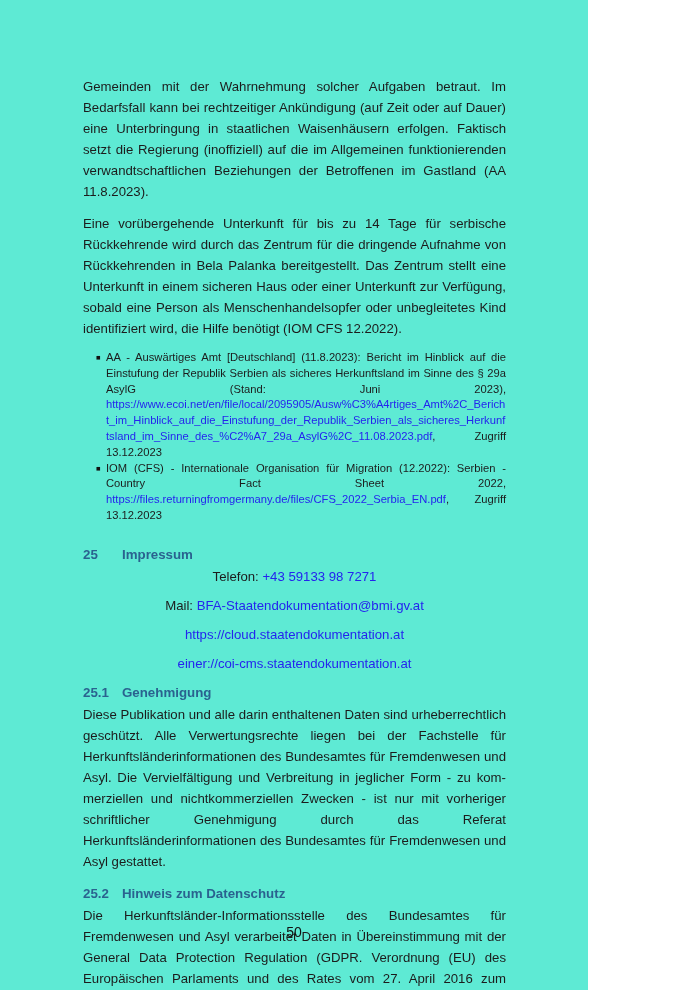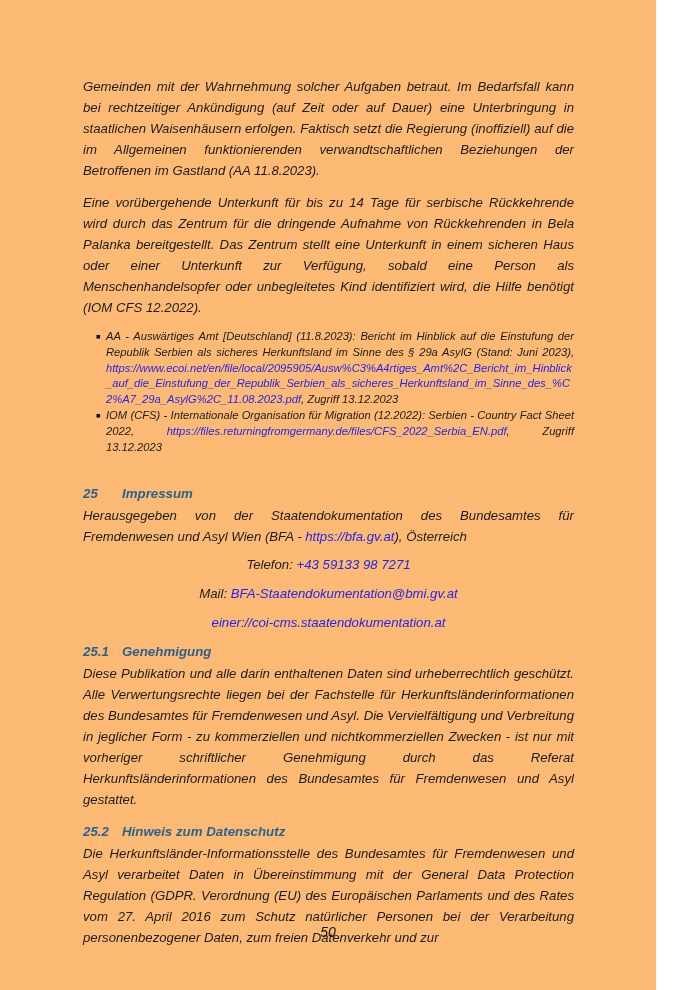--- a/index.html
+++ b/index.html
@@ -2,21 +2,21 @@
 <html lang="de"><head>
 <meta charset="utf-8">
 <style>
   html,body { margin:0; padding:0; }
   body {
     width:700px; height:990px; background:#ffffff;
     font-family:"Liberation Sans", sans-serif;
     color:#1c1c1c;
     -webkit-font-smoothing:antialiased;
   }
-  .page { position:relative; width:656px; height:990px; overflow:hidden; background:#fdba74;font-style:italic; }
+  .page { position:relative; width:588px; height:990px; overflow:hidden; background:#5eead4; }
   .content { padding:76px 82px 0 83px; }
 
   p.body {
     font-size:13.2px; line-height:21px; text-align:justify;
     margin:0 0 11px 0;
   }
   .quellen { margin:2px 0 13px 0; text-align:left; }
 
   ul.sources {
     list-style:none; margin:0 0 0 14px; padding:0;
@@ -26,21 +26,21 @@
   .bullet { position:absolute; left:-1px; top:0; font-size:7.5px; line-height:15.8px; color:#111; }
   .src-link { overflow-wrap:anywhere; }
 
   a.link { color:#2424ee; text-decoration:none; cursor:pointer; }
 
   h2.sec {
     font-size:13.3px; font-weight:bold; color:#2a628f;
     line-height:21px; margin:6px 0 1px 0;
   }
   h2.sec .num { display:inline-block; min-width:39px; }
-  h2.impressum-h { margin-top:28px; }
+  h2.impressum-h { margin-top:20px; }
 
   p.contact { margin:0 0 8px 0; text-align:center; }
   p.pub { margin:0 0 7px 0; text-align:justify; }
 
   .footer {
     position:absolute; left:0; right:0; top:924px;
     text-align:center; font-size:14px; color:#111;
   }
 </style>
 </head>
@@ -59,32 +59,32 @@
       </li>
       <li>
         <span class="bullet">■</span><span>IOM (CFS) - Internationale Organisation für Migration (12.2022): Serbien - Country Fact Sheet 2022, </span><a class="link src-link">https://files.returningfromgermany.de/files/CFS_2022_Serbia_EN.pdf</a><span>, Zugriff 13.12.2023</span>
       </li>
     </ul>
 
     <h2 class="sec impressum-h">
       <span class="num">25</span><span>Impressum</span>
     </h2>
 
-    <p class="body pub">
-      <span>Herausgegeben von der Staatendokumentation des Bundesamtes für Fremdenwesen und Asyl Wien (BFA - </span><a class="link">https://bfa.gv.at</a><span>), Österreich</span>
-    </p>
 
     <p class="body contact">
       <span>Telefon: </span><a class="link">+43 59133 98 7271</a>
     </p>
 
     <p class="body contact">
       <span>Mail: </span><a class="link">BFA-Staatendokumentation@bmi.gv.at</a>
     </p>
 
+    <p class="body contact">
+      <a class="link">https://cloud.staatendokumentation.at</a>
+    </p>
     <p class="body contact">
       <a class="link">einer://coi-cms.staatendokumentation.at</a>
     </p>
 
     <h2 class="sec">
       <span class="num">25.1</span><span>Genehmigung</span>
     </h2>
     <p class="body">Diese Publikation und alle darin enthaltenen Daten sind urheberrechtlich geschützt. Alle Ver­wertungsrechte liegen bei der Fachstelle für Herkunftsländerinformationen des Bundesamtes für Fremdenwesen und Asyl. Die Vervielfältigung und Verbreitung in jeglicher Form - zu kom­merziellen und nichtkommerziellen Zwecken - ist nur mit vorheriger schriftlicher Genehmigung durch das Referat Herkunftsländerinformationen des Bundesamtes für Fremdenwesen und Asyl gestattet.</p>
 
     <h2 class="sec">

